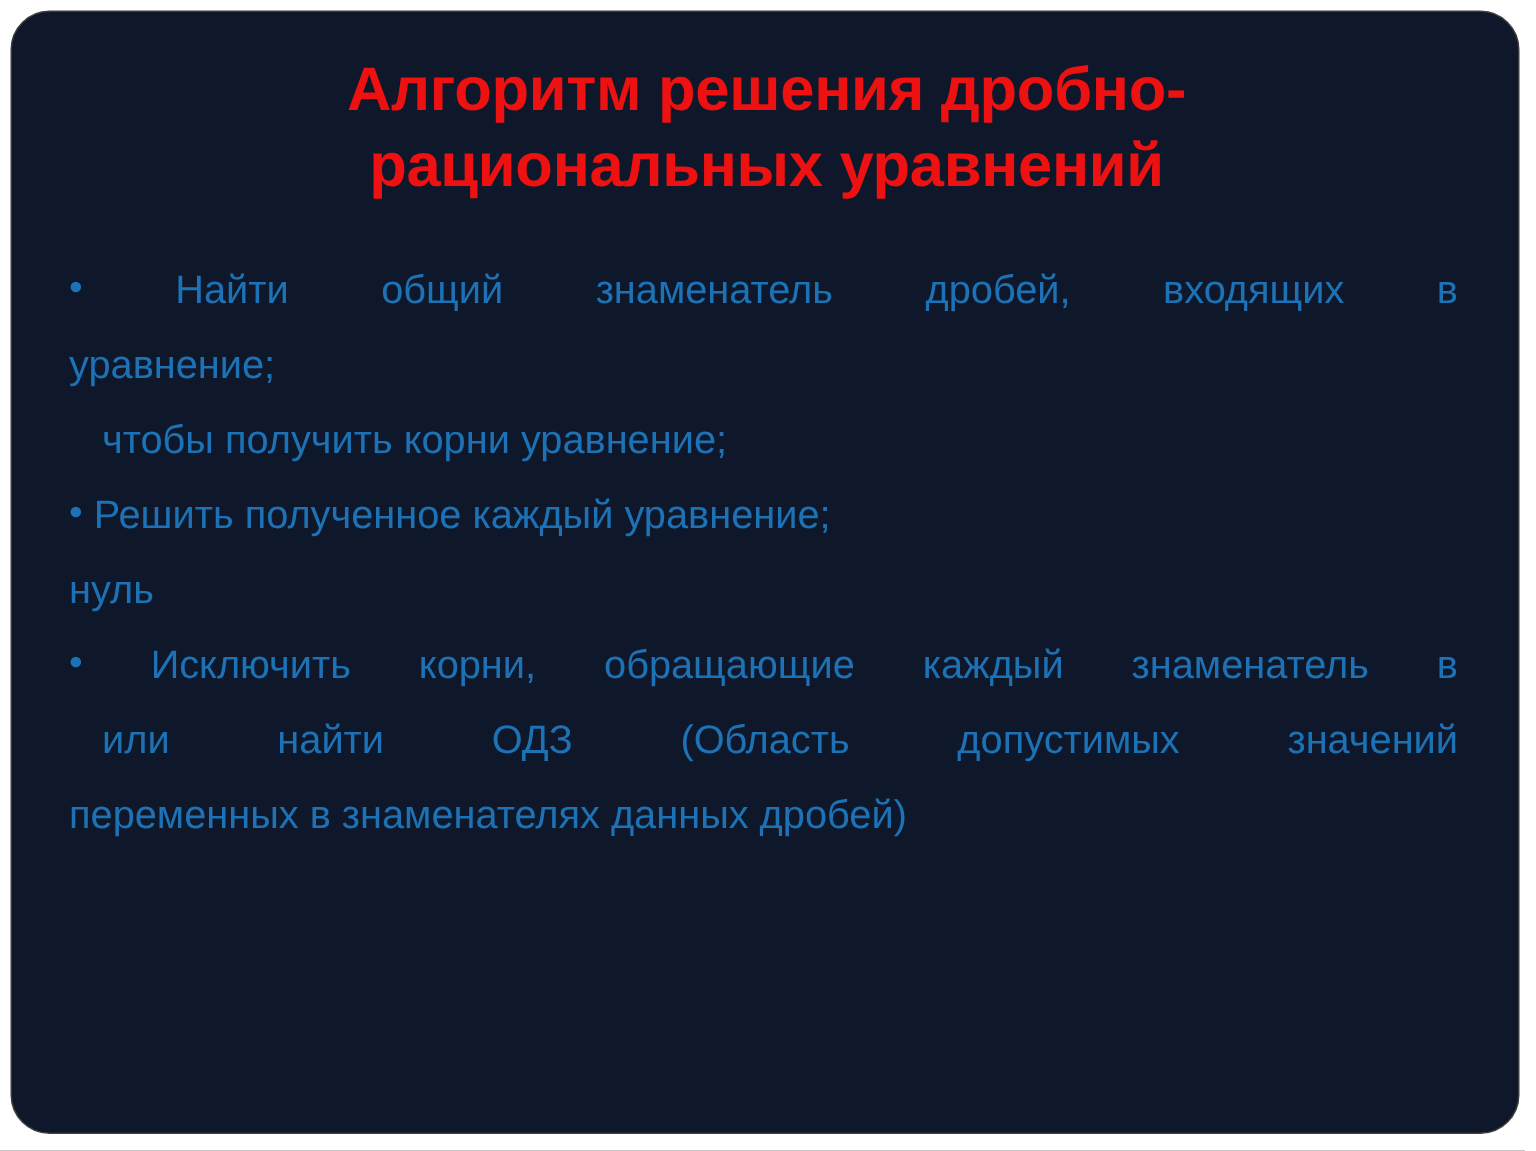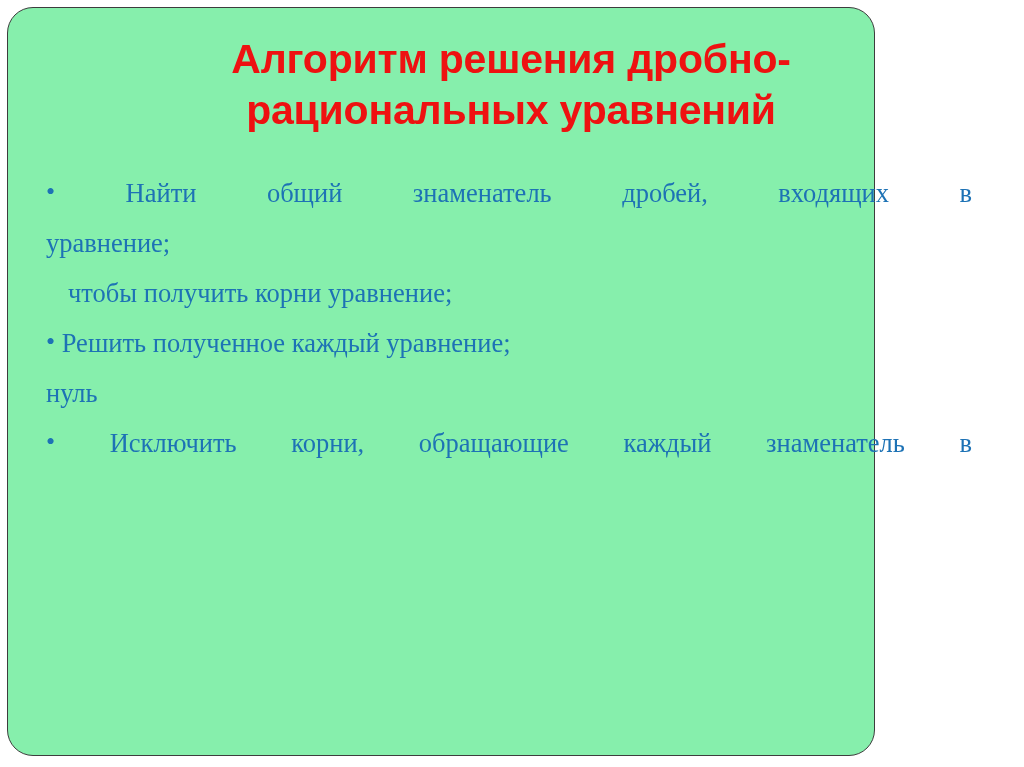--- a/index.html
+++ b/index.html
@@ -12,23 +12,23 @@
     width: 1024px;
     height: 767px;
     overflow: hidden;
     font-family: "Liberation Sans", "DejaVu Sans", sans-serif;
   }
 
   .slide-frame {
     position: absolute;
     left: 7px;
     top: 7px;
-    width: 868px;
+    width: 1006px;
     height: 749px;
-    background: #86efac;
+    background: #0f172a;
     border: 1px solid #3d3d3d;
     border-radius: 26px;
     box-sizing: border-box;
   }
 
   .slide-title {
     position: absolute;
     left: 70px;
     top: 26px;
     width: 866px;
@@ -45,21 +45,20 @@
   }
 
   .slide-body {
     position: absolute;
     left: 38px;
     top: 160px;
     width: 926px;
     color: #1D72B5;
     font-size: 26.5px;
     line-height: 50px;
-    font-family: Liberation Serif, serif;
   }
 
   .para {
     margin: 0;
     padding: 0;
     text-align: justify;
     text-justify: inter-word;
   }
   
   .para .ln {
@@ -110,15 +109,19 @@
 
     <div class="para">
       <span class="ln left"><span class="bullet-dot">•</span>&nbsp;<span>Решить полученное каждый уравнение;</span></span>
     </div>
 
     <div class="para">
       <span class="ln left"><span>нуль</span></span>
       <span class="ln just"><span class="bullet-dot">•</span>&nbsp;<span>Исключить корни, обращающие каждый знаменатель в</span></span>
     </div>
 
+    <div class="para">
+      <span class="ln just indented"><span>или найти ОДЗ (Область допустимых значений</span></span>
+      <span class="ln left"><span>переменных в знаменателях данных дробей)</span></span>
+    </div>
 
   </div>
 </div>
 
 </body></html>

